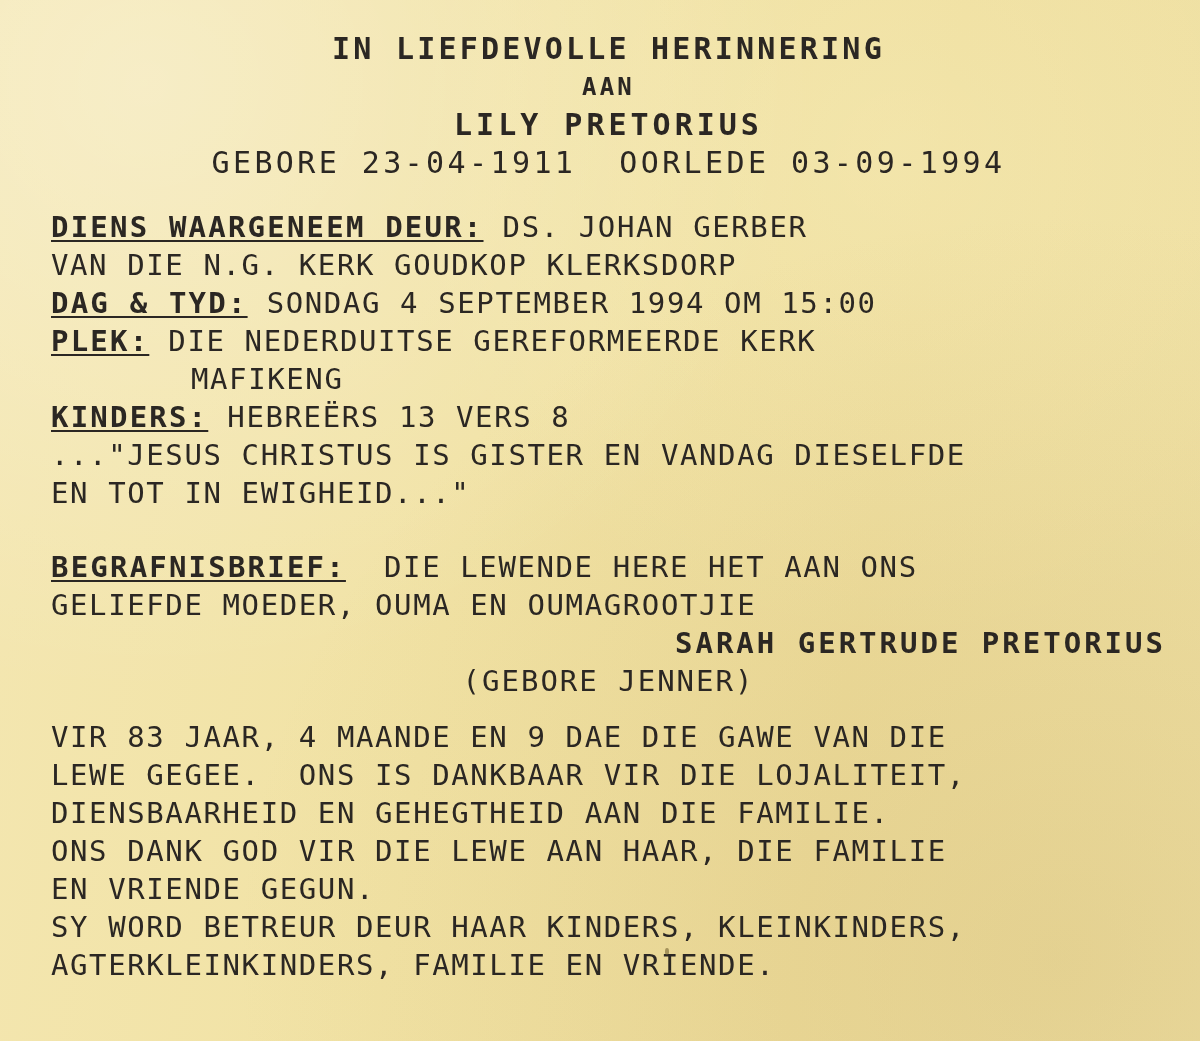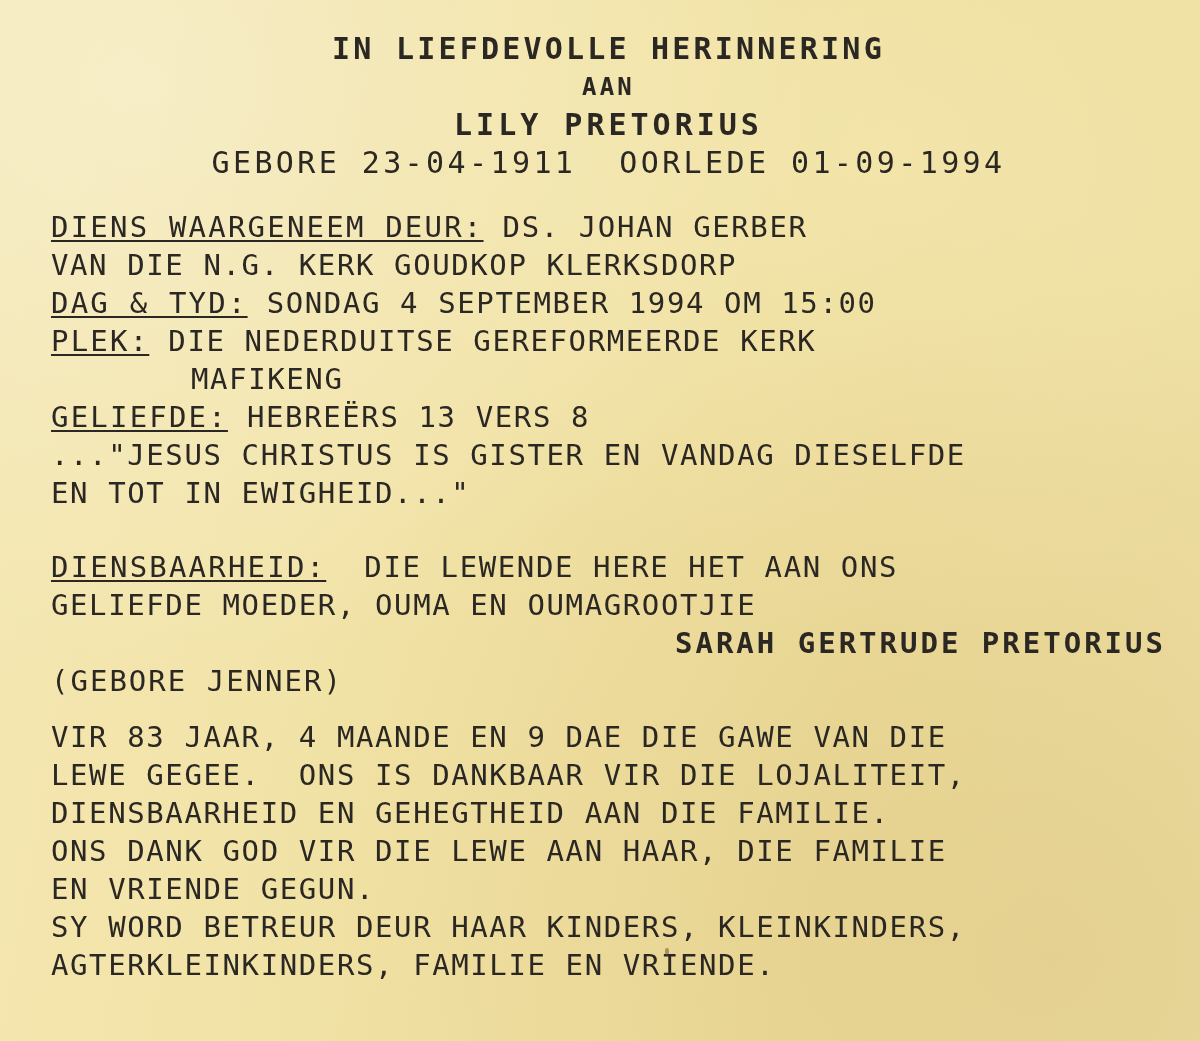--- a/index.html
+++ b/index.html
@@ -62,36 +62,36 @@
   .head-dates {
     font-size: 30px;
     font-weight: normal;
     letter-spacing: 3.4px;
   }
   .gap-1 { height: 26px; }
   .gap-2 { height: 36px; }
   .gap-3 { height: 18px; }
 
   .lbl {
-    font-weight: normal;
+    font-weight: bold;
     text-decoration: underline;
     text-underline-offset: 3px;
     letter-spacing: 2.2px;
     text-align: right;
   }
 
   .indent-6 { padding-left: 140px; }
   .name-center {
     text-align: right;
     font-weight: bold;
     font-size: 29px;
     letter-spacing: 3px;
   }
   .sub-center {
-    text-align: left;
+    text-align: center;
     font-size: 29px;
     letter-spacing: 2px;
   }
   .ink-speck {
     position: absolute;
     width: 4px;
     height: 7px;
     background: #6b5a2a;
     opacity: .55;
     border-radius: 40%;
@@ -101,40 +101,40 @@
 <body>
 
 <div class="paper-texture"></div>
 
 <div class="page">
 
   <div>
     <div class="typed center head-line head-title">IN LIEFDEVOLLE HERINNERING</div>
     <div class="typed center head-line head-aan">AAN</div>
     <div class="typed center head-line head-name">LILY PRETORIUS</div>
-    <div class="typed center head-dates">GEBORE 23-04-1911  OORLEDE 01-09-1994</div>
+    <div class="typed center head-dates">GEBORE 23-04-1911  OORLEDE 03-09-1994</div>
   </div>
 
   <div class="gap-1"></div>
 
   <div>
     <div class="typed"><span class="lbl">DIENS WAARGENEEM DEUR:</span><span> DS. JOHAN GERBER</span></div>
     <div class="typed">VAN DIE N.G. KERK GOUDKOP KLERKSDORP</div>
     <div class="typed"><span class="lbl">DAG &amp; TYD:</span><span> SONDAG 4 SEPTEMBER 1994 OM 15:00</span></div>
     <div class="typed"><span class="lbl">PLEK:</span><span> DIE NEDERDUITSE GEREFORMEERDE KERK</span></div>
     <div class="typed indent-6">MAFIKENG</div>
-    <div class="typed"><span class="lbl">GELIEFDE:</span><span> HEBREËRS 13 VERS 8</span></div>
+    <div class="typed"><span class="lbl">KINDERS:</span><span> HEBREËRS 13 VERS 8</span></div>
     <div class="typed">..."JESUS CHRISTUS IS GISTER EN VANDAG DIESELFDE</div>
     <div class="typed">EN TOT IN EWIGHEID..."</div>
   </div>
 
   <div class="gap-2"></div>
 
   <div>
-    <div class="typed"><span class="lbl">DIENSBAARHEID:</span><span>  DIE LEWENDE HERE HET AAN ONS</span></div>
+    <div class="typed"><span class="lbl">BEGRAFNISBRIEF:</span><span>  DIE LEWENDE HERE HET AAN ONS</span></div>
     <div class="typed">GELIEFDE MOEDER, OUMA EN OUMAGROOTJIE</div>
     <div class="typed name-center">SARAH GERTRUDE PRETORIUS</div>
     <div class="typed sub-center">(GEBORE JENNER)</div>
   </div>
 
   <div class="gap-3"></div>
 
   <div>
     <div class="typed">VIR 83 JAAR, 4 MAANDE EN 9 DAE DIE GAWE VAN DIE</div>
     <div class="typed">LEWE GEGEE.  ONS IS DANKBAAR VIR DIE LOJALITEIT,</div>

